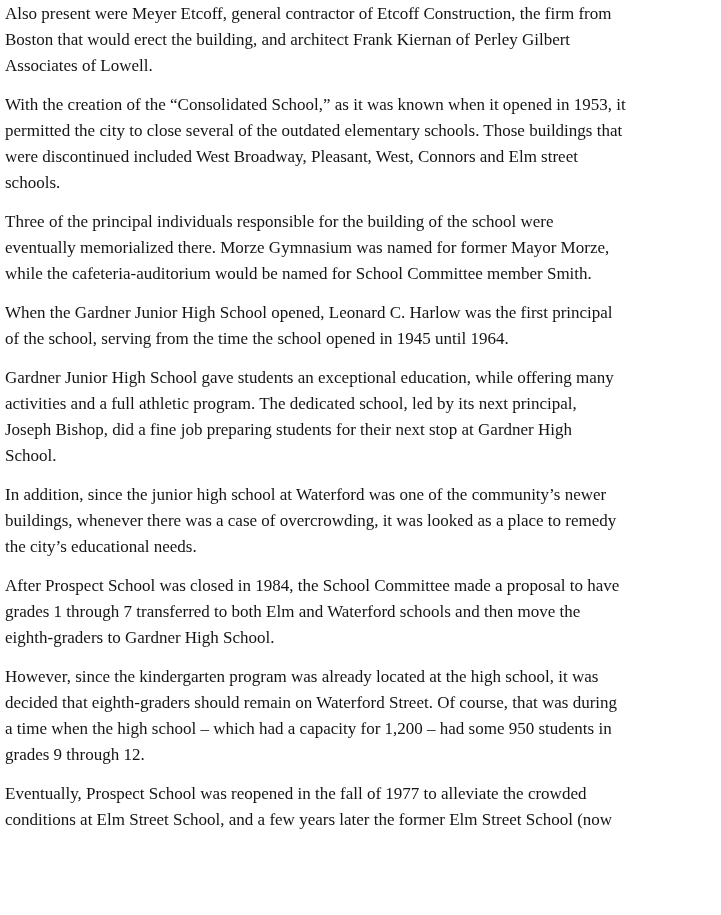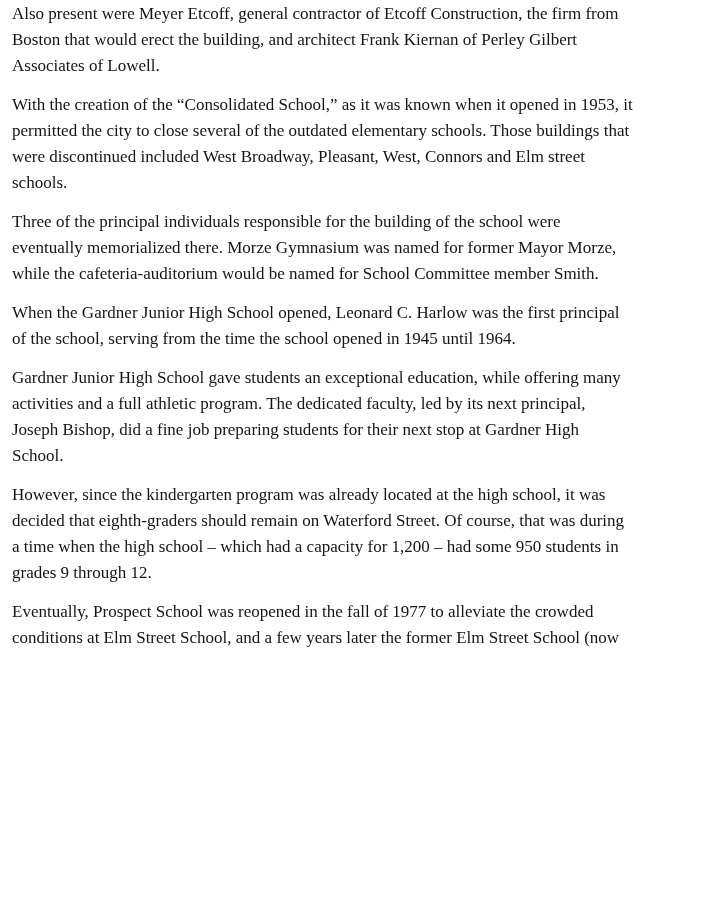--- a/index.html
+++ b/index.html
@@ -6,21 +6,21 @@
     margin: 0;
     padding: 0;
     background: #ffffff;
     width: 721px;
     height: 915px;
     overflow: hidden;
   }
   .article {
     box-sizing: border-box;
     width: 721px;
-    padding: 1px 8px 0 12px;
+    padding: 1px 8px 0 5px;
     font-family: "Liberation Serif", "DejaVu Serif", serif;
     font-size: 17px;
     line-height: 26px;
     color: #141414;
   }
   .article p {
     margin: 0 0 13px 0;
     white-space: pre-line; 
   }
 </style>
@@ -34,22 +34,28 @@
   <p>With the creation of the “Consolidated School,” as it was known when it opened in 1953, it
 permitted the city to close several of the outdated elementary schools. Those buildings that
 were discontinued included West Broadway, Pleasant, West, Connors and Elm street
 schools.</p>
   <p>Three of the principal individuals responsible for the building of the school were
 eventually memorialized there. Morze Gymnasium was named for former Mayor Morze,
 while the cafeteria-auditorium would be named for School Committee member Smith.</p>
   <p>When the Gardner Junior High School opened, Leonard C. Harlow was the first principal
 of the school, serving from the time the school opened in 1945 until 1964.</p>
   <p>Gardner Junior High School gave students an exceptional education, while offering many
-activities and a full athletic program. The dedicated faculty, led by its next principal,
+activities and a full athletic program. The dedicated school, led by its next principal,
 Joseph Bishop, did a fine job preparing students for their next stop at Gardner High
 School.</p>
+  <p>In addition, since the junior high school at Waterford was one of the community’s newer
+buildings, whenever there was a case of overcrowding, it was looked as a place to remedy
+the city’s educational needs.</p>
+  <p>After Prospect School was closed in 1984, the School Committee made a proposal to have
+grades 1 through 7 transferred to both Elm and Waterford schools and then move the
+eighth-graders to Gardner High School.</p>
   <p>However, since the kindergarten program was already located at the high school, it was
 decided that eighth-graders should remain on Waterford Street. Of course, that was during
 a time when the high school – which had a capacity for 1,200 – had some 950 students in
 grades 9 through 12.</p>
   <p>Eventually, Prospect School was reopened in the fall of 1977 to alleviate the crowded
 conditions at Elm Street School, and a few years later the former Elm Street School (now</p>
 </div>
 
 </body></html>

